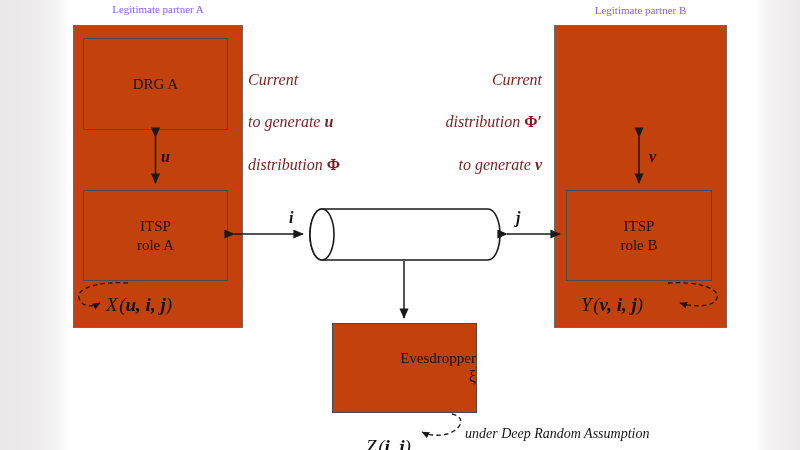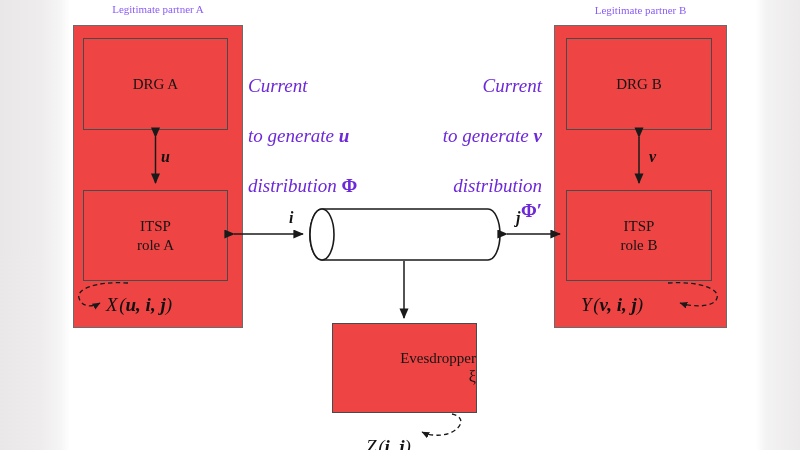--- a/index.html
+++ b/index.html
@@ -12,40 +12,40 @@
   #stage{position:relative;width:800px;height:450px;}
 
   
   #canvas{
     position:absolute;left:0;top:0;width:800px;height:450px;
     background:linear-gradient(to right,
       #e9e7e7 0px, #eeecec 40px, #f6f5f5 60px,
       #ffffff 70px, #ffffff 756px, #f4f3f3 766px, #eceaea 800px);
   }
 
-  .boxed{position:absolute;box-sizing:border-box;background:#ef4444;}
+  .boxed{position:absolute;box-sizing:border-box;background:#c2410c;}
   .outer{border:1.5px solid #6b6b6b;}
   .inner{border:1.5px solid #4a4a4a;}
 
   .ctr{
     display:flex;flex-direction:column;
     align-items:center;justify-content:center;
     text-align:center;line-height:1.25;
   }
 
   .partner-title{
     position:absolute;text-align:center;
     font-size:11px;color:#8b5cf6;white-space:nowrap;
   }
 
   .boxlabel{font-size:15px;color:#141414;}
 
   .note{
-    position:absolute;font-style:italic;font-size:19px;
-    color:#6d28d9;line-height:1.32;white-space:pre-line;
+    position:absolute;font-style:italic;font-size:16px;
+    color:#7f1d1d;line-height:1.32;white-space:pre-line;
   }
   .note b{font-weight:bold;font-style:italic;}
   .note .phi{font-style:normal;font-weight:bold;}
 
   .mathlbl{
     position:absolute;font-style:italic;font-weight:bold;
     font-size:16px;color:#111;
   }
   .expr{
     position:absolute;font-size:19px;color:#111;
@@ -88,60 +88,58 @@
   </div>
 
   <div class="mathlbl" style="left:161px;top:148px;">u</div>
 
   <div class="expr" style="left:106px;top:294px;">
     <span>X (</span><b>u, i, j</b><span>)</span>
   </div>
 
   <div class="boxed outer" style="left:554px;top:25px;width:173px;height:303px;"></div>
 
-  <div class="boxed inner ctr" style="left:566px;top:38px;width:146px;height:92px;">
-    <span class="boxlabel">DRG B</span>
-  </div>
 
   <div class="boxed inner ctr" style="left:566px;top:190px;width:146px;height:91px;">
     <span class="boxlabel">ITSP</span>
     <span class="boxlabel">role B</span>
   </div>
 
   <div class="mathlbl" style="left:649px;top:148px;">v</div>
 
   <div class="expr" style="left:581px;top:294px;">
     <span>Y (</span><b>v, i, j</b><span>)</span>
   </div>
 
   <div class="note" style="left:248px;top:48px;width:110px;text-align:left;">
     <div>Current</div>
     <div><span>to generate </span><b>u</b></div>
     <div><span>distribution </span><span class="phi">Φ</span></div>
   </div>
 
   <div class="note" style="left:430px;top:48px;width:112px;text-align:right;">
     <div>Current</div>
+    <div><span>distribution </span><span class="phi">Φ′</span></div>
     <div><span>to generate </span><b>v</b></div>
-    <div><span>distribution </span><span class="phi">Φ′</span></div>
   </div>
 
   <div class="cyl-label" style="left:330px;top:225px;width:160px;">Public channel</div>
   <div class="mathlbl" style="left:289px;top:209px;">i</div>
   <div class="mathlbl" style="left:516px;top:209px;">j</div>
 
   <div class="boxed inner ctr" style="left:332px;top:323px;width:145px;height:90px;align-items:flex-end;">
     <span class="boxlabel">Evesdropper</span>
     <span class="boxlabel xi">ξ</span>
   </div>
 
   <div class="expr" style="left:366px;top:436px;">
     <span>Z (</span><b>i, j</b><span>)</span>
   </div>
 
+  <div class="assumption" style="left:465px;top:426px;">under Deep Random Assumption</div>
 
   <svg class="overlay" viewBox="0 0 800 450">
     <defs>
       <marker id="ah" markerWidth="8" markerHeight="8" refX="6.4" refY="3" orient="auto" markerUnits="strokeWidth">
         <path d="M0,0 L7,3 L0,6 Z" fill="#1a1a1a"></path>
       </marker>
       <marker id="ahs" markerWidth="7" markerHeight="7" refX="5.6" refY="2.6" orient="auto" markerUnits="strokeWidth">
         <path d="M0,0 L6,2.6 L0,5.2 Z" fill="#1a1a1a"></path>
       </marker>
     </defs>

